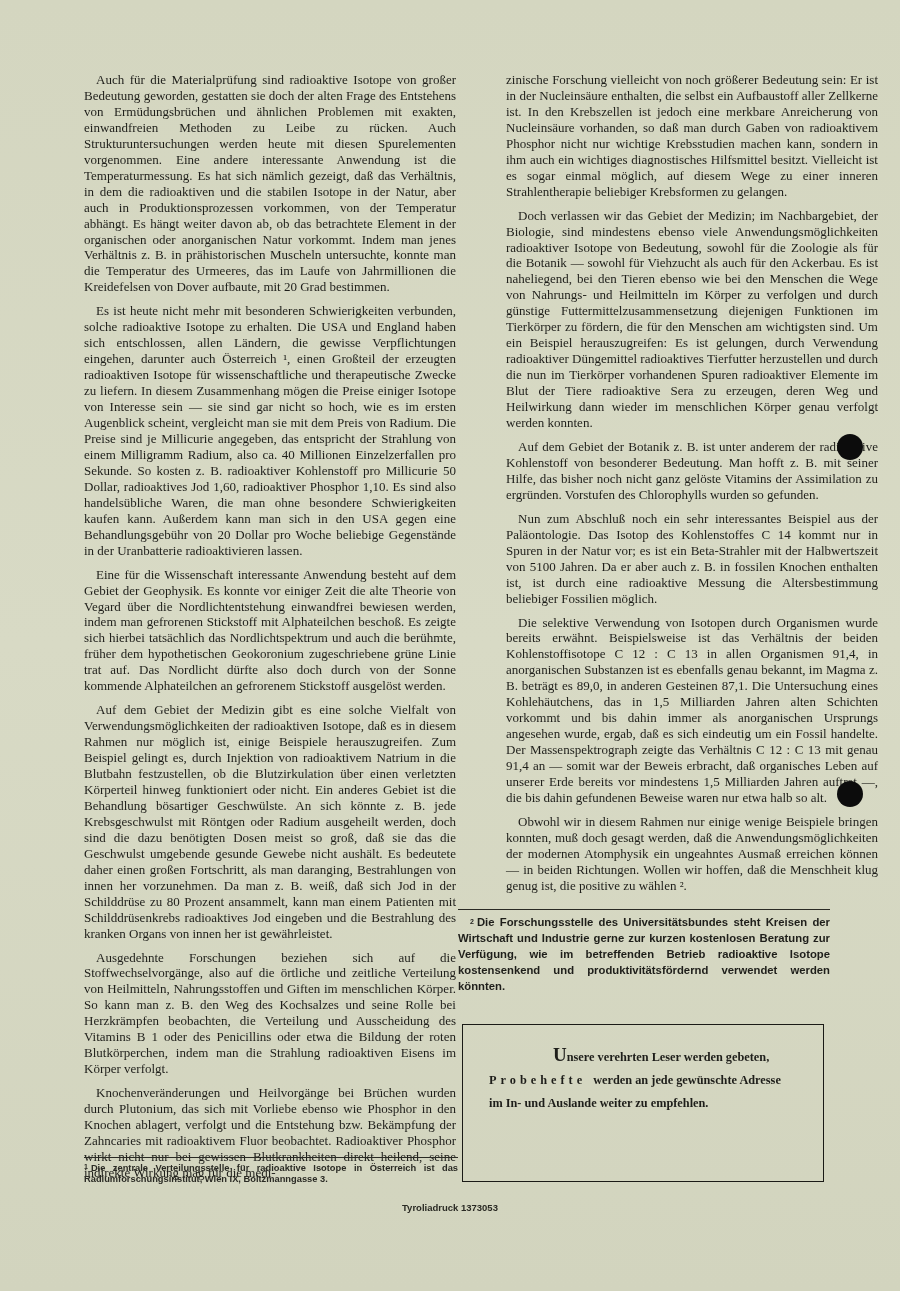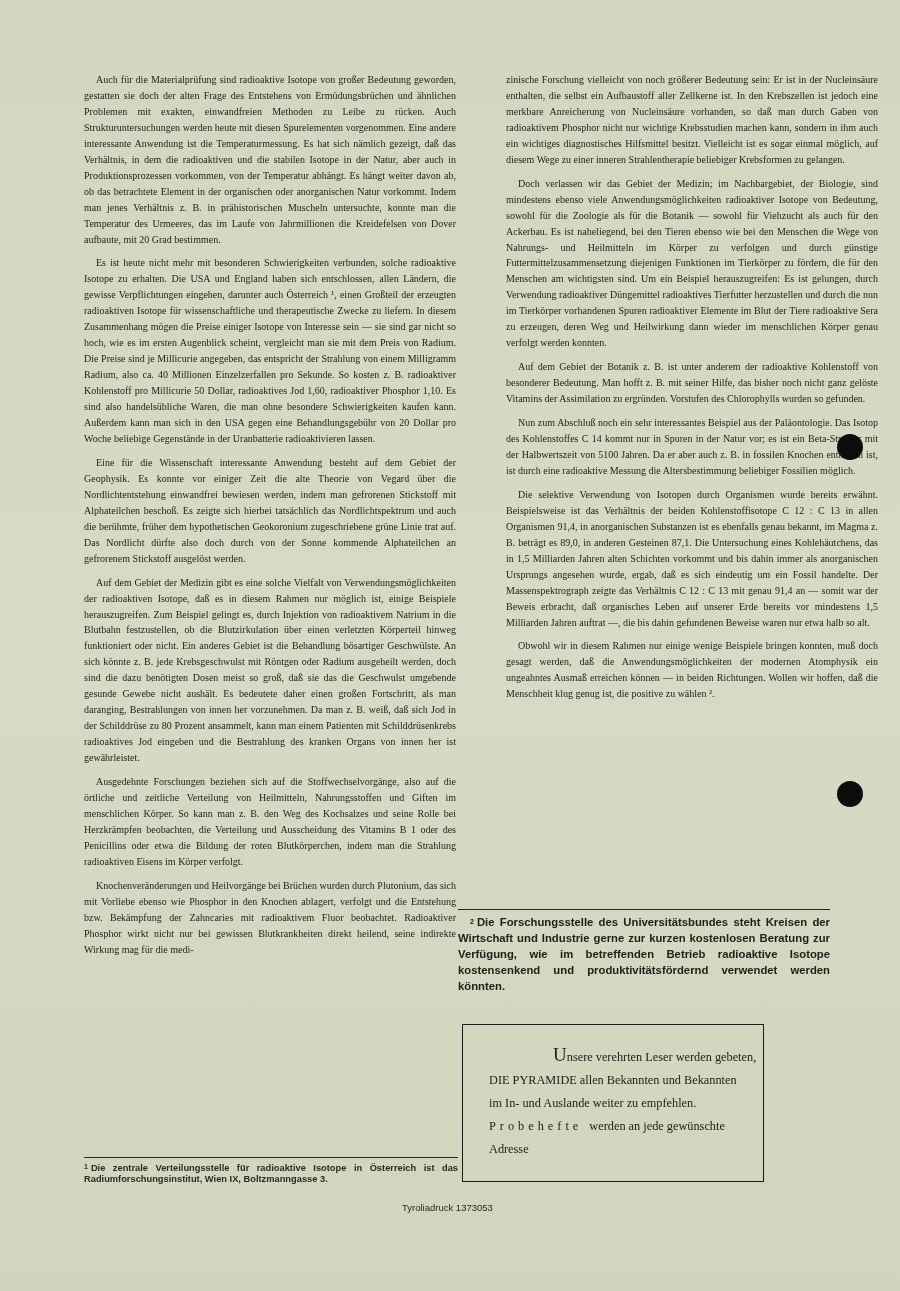--- a/index.html
+++ b/index.html
@@ -12,21 +12,21 @@
     color: #1e1e1a;
   }
   .page {
     position: absolute; left: 0; top: 0; width: 900px; height: 1291px;
     background: linear-gradient(180deg, #d4d6c0 0%, #d8dac5 50%, #d2d4be 100%);
   }
   .col {
     position: absolute;
     top: 72px;
     width: 372px;
-    font-size: 10px;
+    font-size: 13px;
     line-height: 15.95px;
     text-align: justify;
     hyphens: manual;
   }
   .col-left { left: 84px; }
   .col-right { left: 458px; margin-left: 48px; }
   .col p { margin: 0 0 8px 0; text-indent: 12px; }
   .col p.cont { text-indent: 0; }
   .fn-rule {
     position: absolute; left: 84px; width: 374px; top: 1157px;
@@ -44,34 +44,34 @@
     border-top: 1px solid #2a2a24;
   }
   .footnote2 {
     position: absolute; left: 458px; width: 372px; top: 914px;
     font-family: "Liberation Sans", "DejaVu Sans", sans-serif;
     font-size: 11.3px; line-height: 16px; font-weight: bold; color: #1e1e1a;
     text-align: justify;
   }
   .footnote2 .lead { margin-left: 12px; }
   .notice {
-    position: absolute; left: 462px; top: 1024px; width: 302px; height: 158px;
+    position: absolute; left: 462px; top: 1024px; width: 362px; height: 158px;
     border: 1.5px solid #1a1a16;
     box-sizing: border-box;
     font-family: "Liberation Serif", "DejaVu Serif", serif;
-    font-weight: normal; font-size: 12.3px; line-height: 23px;
+    font-weight: bold; font-size: 12.3px; line-height: 23px;
     padding: 18px 0 0 26px;
   }
   .notice .l1 { padding-left: 64px; }
   .notice .bigU { font-size: 19px; }
   .notice .spaced { letter-spacing: 4px; margin-right: 4px; }
   .printer {
     position: absolute; left: 402px; top: 1202px;
     font-family: "Liberation Sans", "DejaVu Sans", sans-serif;
-    font-size: 9.5px; font-weight: normal; color: #2a2a24;
+    font-size: 9.5px; font-weight: bold; color: #2a2a24;
   }
   .punch {
     position: absolute; width: 26px; height: 26px; border-radius: 50%;
     background: #0c0c0c;
   }
   .punch-top { left: 837px; top: 434px; }
   .punch-bottom { left: 837px; top: 781px; }
 </style>
 </head>
 <body>
@@ -96,23 +96,22 @@
     <p>Obwohl wir in diesem Rahmen nur einige wenige Beispiele bringen konnten, muß doch gesagt werden, daß die Anwendungsmöglichkeiten der modernen Atomphysik ein ungeahntes Ausmaß erreichen können — in beiden Richtungen. Wollen wir hoffen, daß die Menschheit klug genug ist, die positive zu wählen ².</p>
   </div>
 
   <div class="fn-rule2"></div>
   <div class="footnote2">
     <span class="lead"></span><span class="num">2</span><span>Die Forschungsstelle des Universitätsbundes steht Kreisen der Wirtschaft und Industrie gerne zur kurzen kostenlosen Beratung zur Verfügung, wie im betreffenden Betrieb radioaktive Isotope kostensenkend und produktivitätsfördernd verwendet werden könnten.</span>
   </div>
 
   <div class="notice">
     <div class="l1"><span class="bigU">U</span><span>nsere verehrten Leser werden gebeten,</span></div>
-    <div><span>DIE PYRAMIDE</span><span> allen Bekannten und Bekannten</span></div>
+    <div><span class="spaced">Probehefte</span><span> werden an jede gewünschte Adresse</span></div>
     <div>im In- und Auslande weiter zu empfehlen.</div>
-    <div><span class="spaced">Probehefte</span><span> werden an jede gewünschte Adresse</span></div>
   </div>
 
   <div class="fn-rule"></div>
   <div class="footnote1">
     <span class="num">1</span><span>Die zentrale Verteilungsstelle für radioaktive Isotope in Österreich ist das Radiumforschungsinstitut, Wien IX, Boltzmanngasse 3.</span>
   </div>
 
   <div class="printer">Tyroliadruck 1373053</div>
 
   <div class="punch punch-top"></div>

